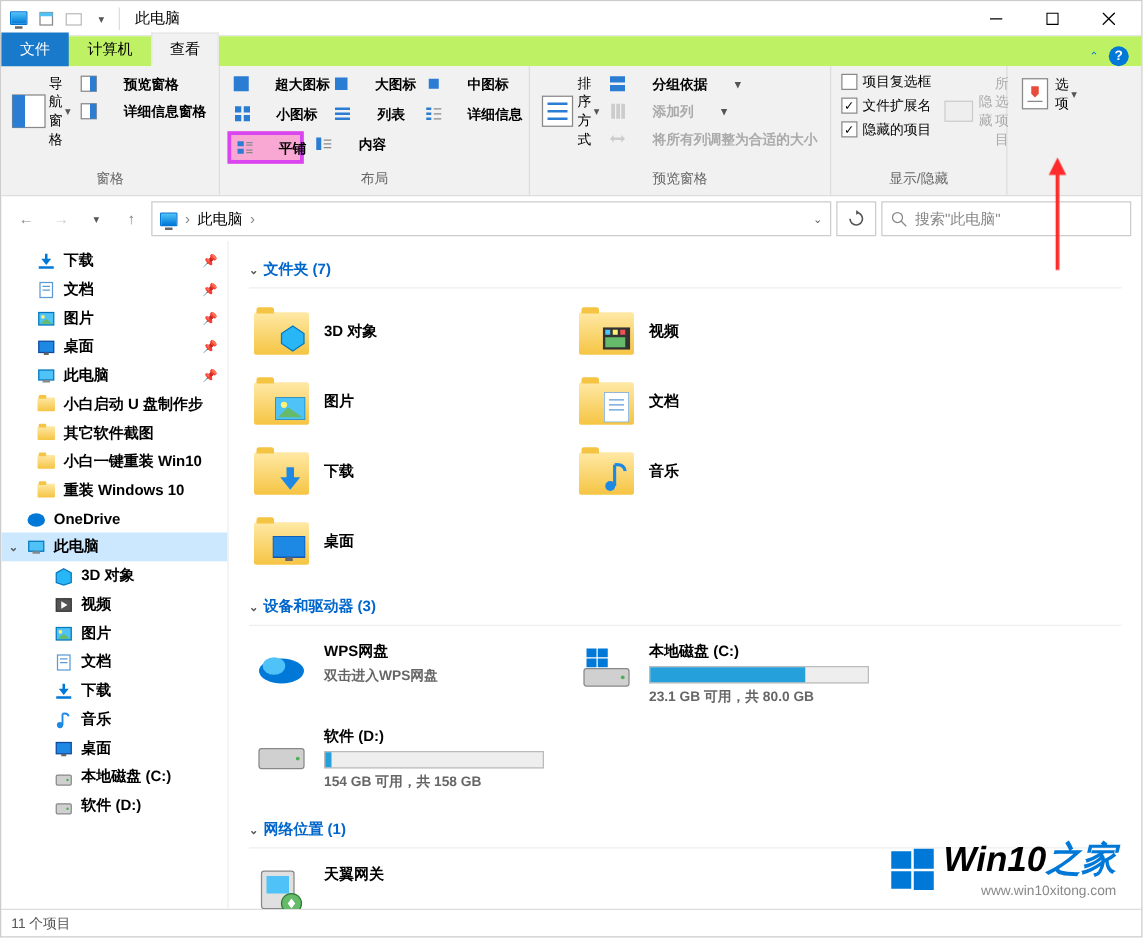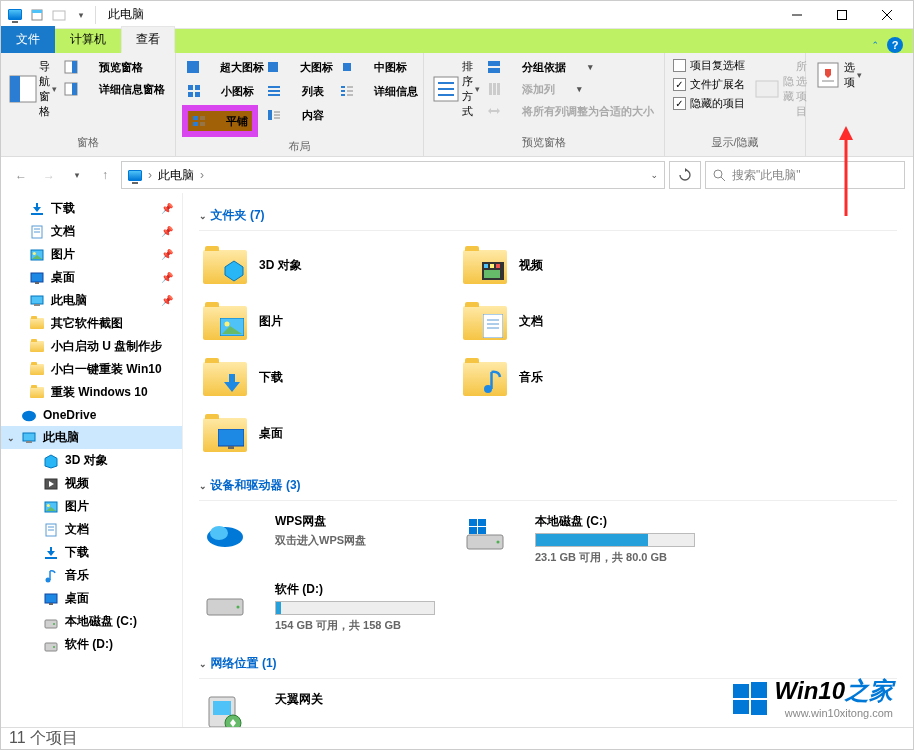--- a/index.html
+++ b/index.html
@@ -50,31 +50,31 @@
 .sidebar-icon { width: 16px; height: 16px; display: inline-flex; align-items: center; justify-content: center; flex-shrink: 0; }
 
 .content { flex: 1; overflow-y: auto; padding: 8px 16px; }
 .group-header { display: flex; align-items: center; gap: 4px; color: #0066cc; font-size: 12px; padding: 6px 0; border-bottom: 1px solid #eee; margin-bottom: 8px; }
 .folder-grid { display: flex; flex-wrap: wrap; gap: 4px 20px; margin-bottom: 12px; }
 .folder-item { width: 240px; display: flex; align-items: center; gap: 12px; padding: 4px; }
 .folder-icon { width: 44px; height: 44px; display: flex; align-items: center; justify-content: center; flex-shrink: 0; }
 .folder-name { font-size: 12px; }
 
 .drive-grid { display: flex; flex-wrap: wrap; gap: 8px 20px; }
-.drive-item { width: 240px; display: flex; gap: 28px; padding: 4px; justify-content: center; }
+.drive-item { width: 240px; display: flex; gap: 12px; padding: 4px; justify-content: center; }
 .drive-icon { width: 44px; height: 44px; display: flex; align-items: center; justify-content: center; flex-shrink: 0; }
 .drive-info { flex: 1; display: flex; flex-direction: column; gap: 3px; }
 .drive-name { font-size: 12px; }
 .drive-bar { width: 100%; height: 14px; border: 1px solid #bbb; background: #eee; position: relative; }
 .drive-bar-fill { height: 100%; background: #26a0da; }
 .drive-text { font-size: 11px; color: #666; }
 .drive-sub { font-size: 11px; color: #666; }
 
 
-.statusbar { height: 22px; border-top: 1px solid #ddd; display: flex; align-items: center; padding: 0 8px; font-size: 16px; color: #555; }
+.statusbar { height: 22px; border-top: 1px solid #ddd; display: flex; align-items: center; padding: 0 8px; font-size: 11px; color: #555; }
 
 
 .ico-monitor { width: 14px; height: 11px; border: 1.5px solid #0078d7; border-radius: 1px; position: relative; background: linear-gradient(#4fc3f7, #0078d7); }
 .ico-monitor::after { content: ''; position: absolute; bottom: -4px; left: 3px; right: 3px; height: 2px; background: #666; }
 .ico-folder-y { width: 36px; height: 28px; background: linear-gradient(#ffe9a6, #f5c443); border-radius: 2px; position: relative; }
 .ico-folder-y::before { content: ''; position: absolute; top: -4px; left: 2px; width: 14px; height: 5px; background: #f5c443; border-radius: 2px 2px 0 0; }
 .ico-folder-sm { width: 14px; height: 11px; background: linear-gradient(#ffe9a6, #f5c443); border-radius: 1px; position: relative; }
 .ico-folder-sm::before { content: ''; position: absolute; top: -2px; left: 1px; width: 6px; height: 3px; background: #f5c443; border-radius: 1px 1px 0 0; }
 
 .arrow-red { position: absolute; pointer-events: none; }
@@ -230,21 +230,21 @@
               <line x1="1" y1="3" x2="5" y2="3" stroke="#2b7cd3" stroke-width="2"></line>
               <line x1="7" y1="3" x2="13" y2="3" stroke="#888"></line>
               <line x1="1" y1="7" x2="5" y2="7" stroke="#2b7cd3" stroke-width="2"></line>
               <line x1="7" y1="7" x2="13" y2="7" stroke="#888"></line>
               <line x1="1" y1="11" x2="5" y2="11" stroke="#2b7cd3" stroke-width="2"></line>
               <line x1="7" y1="11" x2="13" y2="11" stroke="#888"></line>
             </svg>
           </span>
           <span>详细信息</span>
         </div>
-      <div class="ribbon-btn-sm" style="width:76px;background:#a16207;border:6px solid #d946ef">
+      <div class="ribbon-btn-sm" style="width:61px;background:#f9a8d4;border:3px solid #d946ef">
           <span class="ribbon-icon">
             <svg width="14" height="14">
               <rect x="1" y="2" width="5" height="4" fill="#2b7cd3"></rect>
               <line x1="8" y1="3" x2="13" y2="3" stroke="#888"></line>
               <line x1="8" y1="5" x2="13" y2="5" stroke="#888"></line>
               <rect x="1" y="8" width="5" height="4" fill="#2b7cd3"></rect>
               <line x1="8" y1="9" x2="13" y2="9" stroke="#888"></line>
               <line x1="8" y1="11" x2="13" y2="11" stroke="#888"></line>
             </svg>
           </span>
@@ -442,27 +442,27 @@
             <rect x="5" y="11" width="6" height="2" fill="#888"></rect>
           </svg>
         </span>
         <span>此电脑</span>
         <span class="pin">📌</span>
       </div>
       <div class="sidebar-item">
         <span class="sidebar-icon">
           <span class="ico-folder-sm"></span>
         </span>
+        <span>小白启动 U 盘制作步</span>
+      </div>
+      <div class="sidebar-item">
+        <span class="sidebar-icon">
+          <span class="ico-folder-sm"></span>
+        </span>
         <span>其它软件截图</span>
-      </div>
-      <div class="sidebar-item">
-        <span class="sidebar-icon">
-          <span class="ico-folder-sm"></span>
-        </span>
-        <span>小白启动 U 盘制作步</span>
       </div>
       <div class="sidebar-item">
         <span class="sidebar-icon">
           <span class="ico-folder-sm"></span>
         </span>
         <span>小白一键重装 Win10</span>
       </div>
       <div class="sidebar-item">
         <span class="sidebar-icon">
           <span class="ico-folder-sm"></span>
@@ -757,16 +757,16 @@
 </svg>
 
 <div class="watermark">
   <svg class="logo" width="40" height="40">
     <rect x="2" y="5" width="16" height="14" fill="#0078d7"></rect>
     <rect x="20" y="3" width="18" height="16" fill="#0078d7"></rect>
     <rect x="2" y="21" width="16" height="14" fill="#0078d7"></rect>
     <rect x="20" y="21" width="18" height="16" fill="#0078d7"></rect>
   </svg>
   <div>
-    <div style="font-size:24px;font-weight:bold;font-style:italic"><span>Win10</span><span style="color:#0078d7">之家</span></div>
+    <div style="font-size:28px;font-weight:bold;font-style:italic"><span>Win10</span><span style="color:#0078d7">之家</span></div>
     <div style="font-size:11px;color:#888;text-align:right">www.win10xitong.com</div>
   </div>
 </div>
 
 </body></html>

